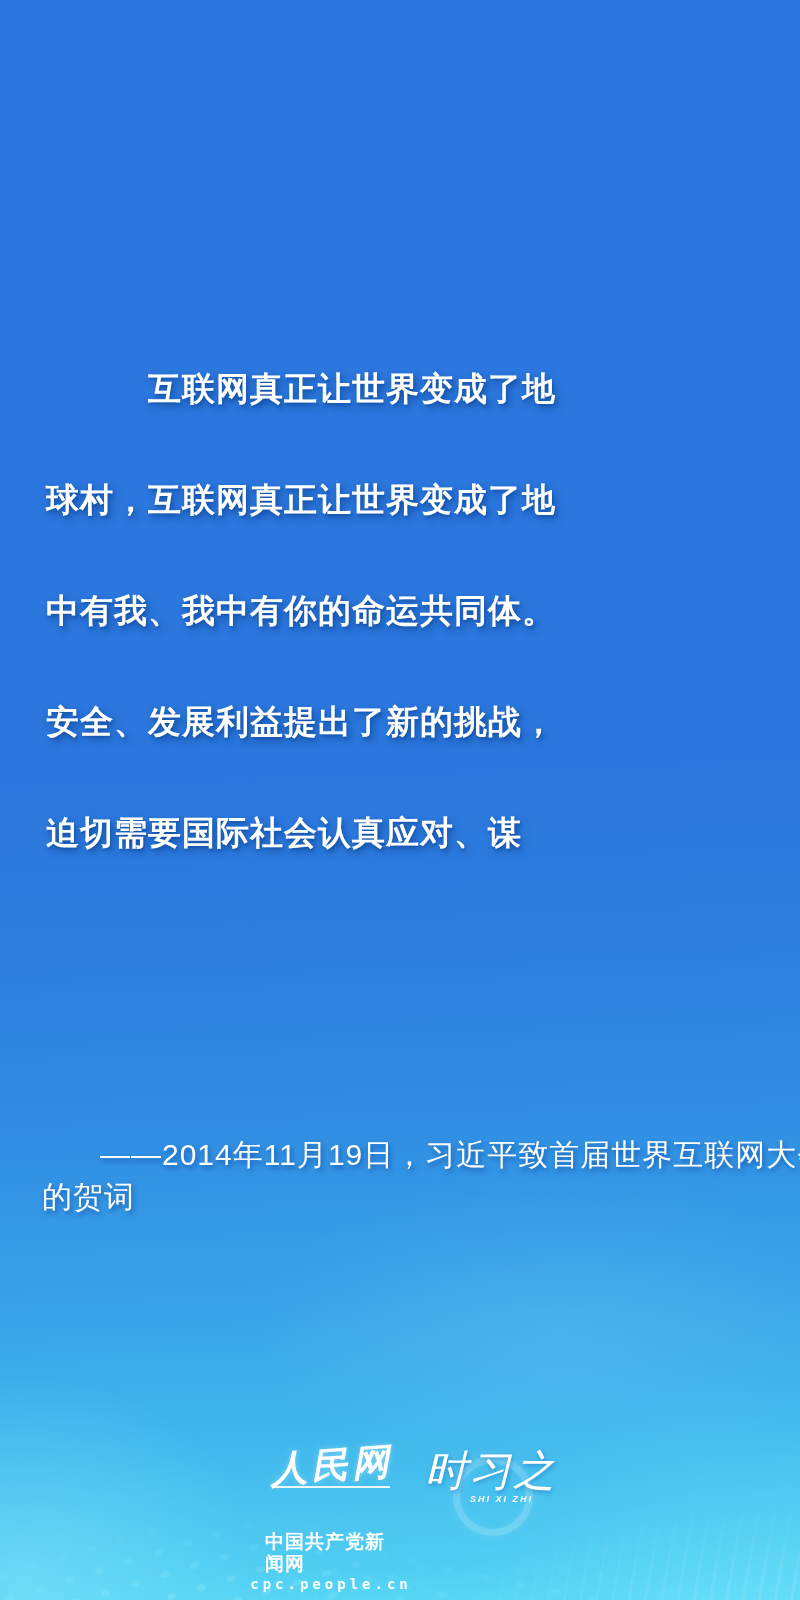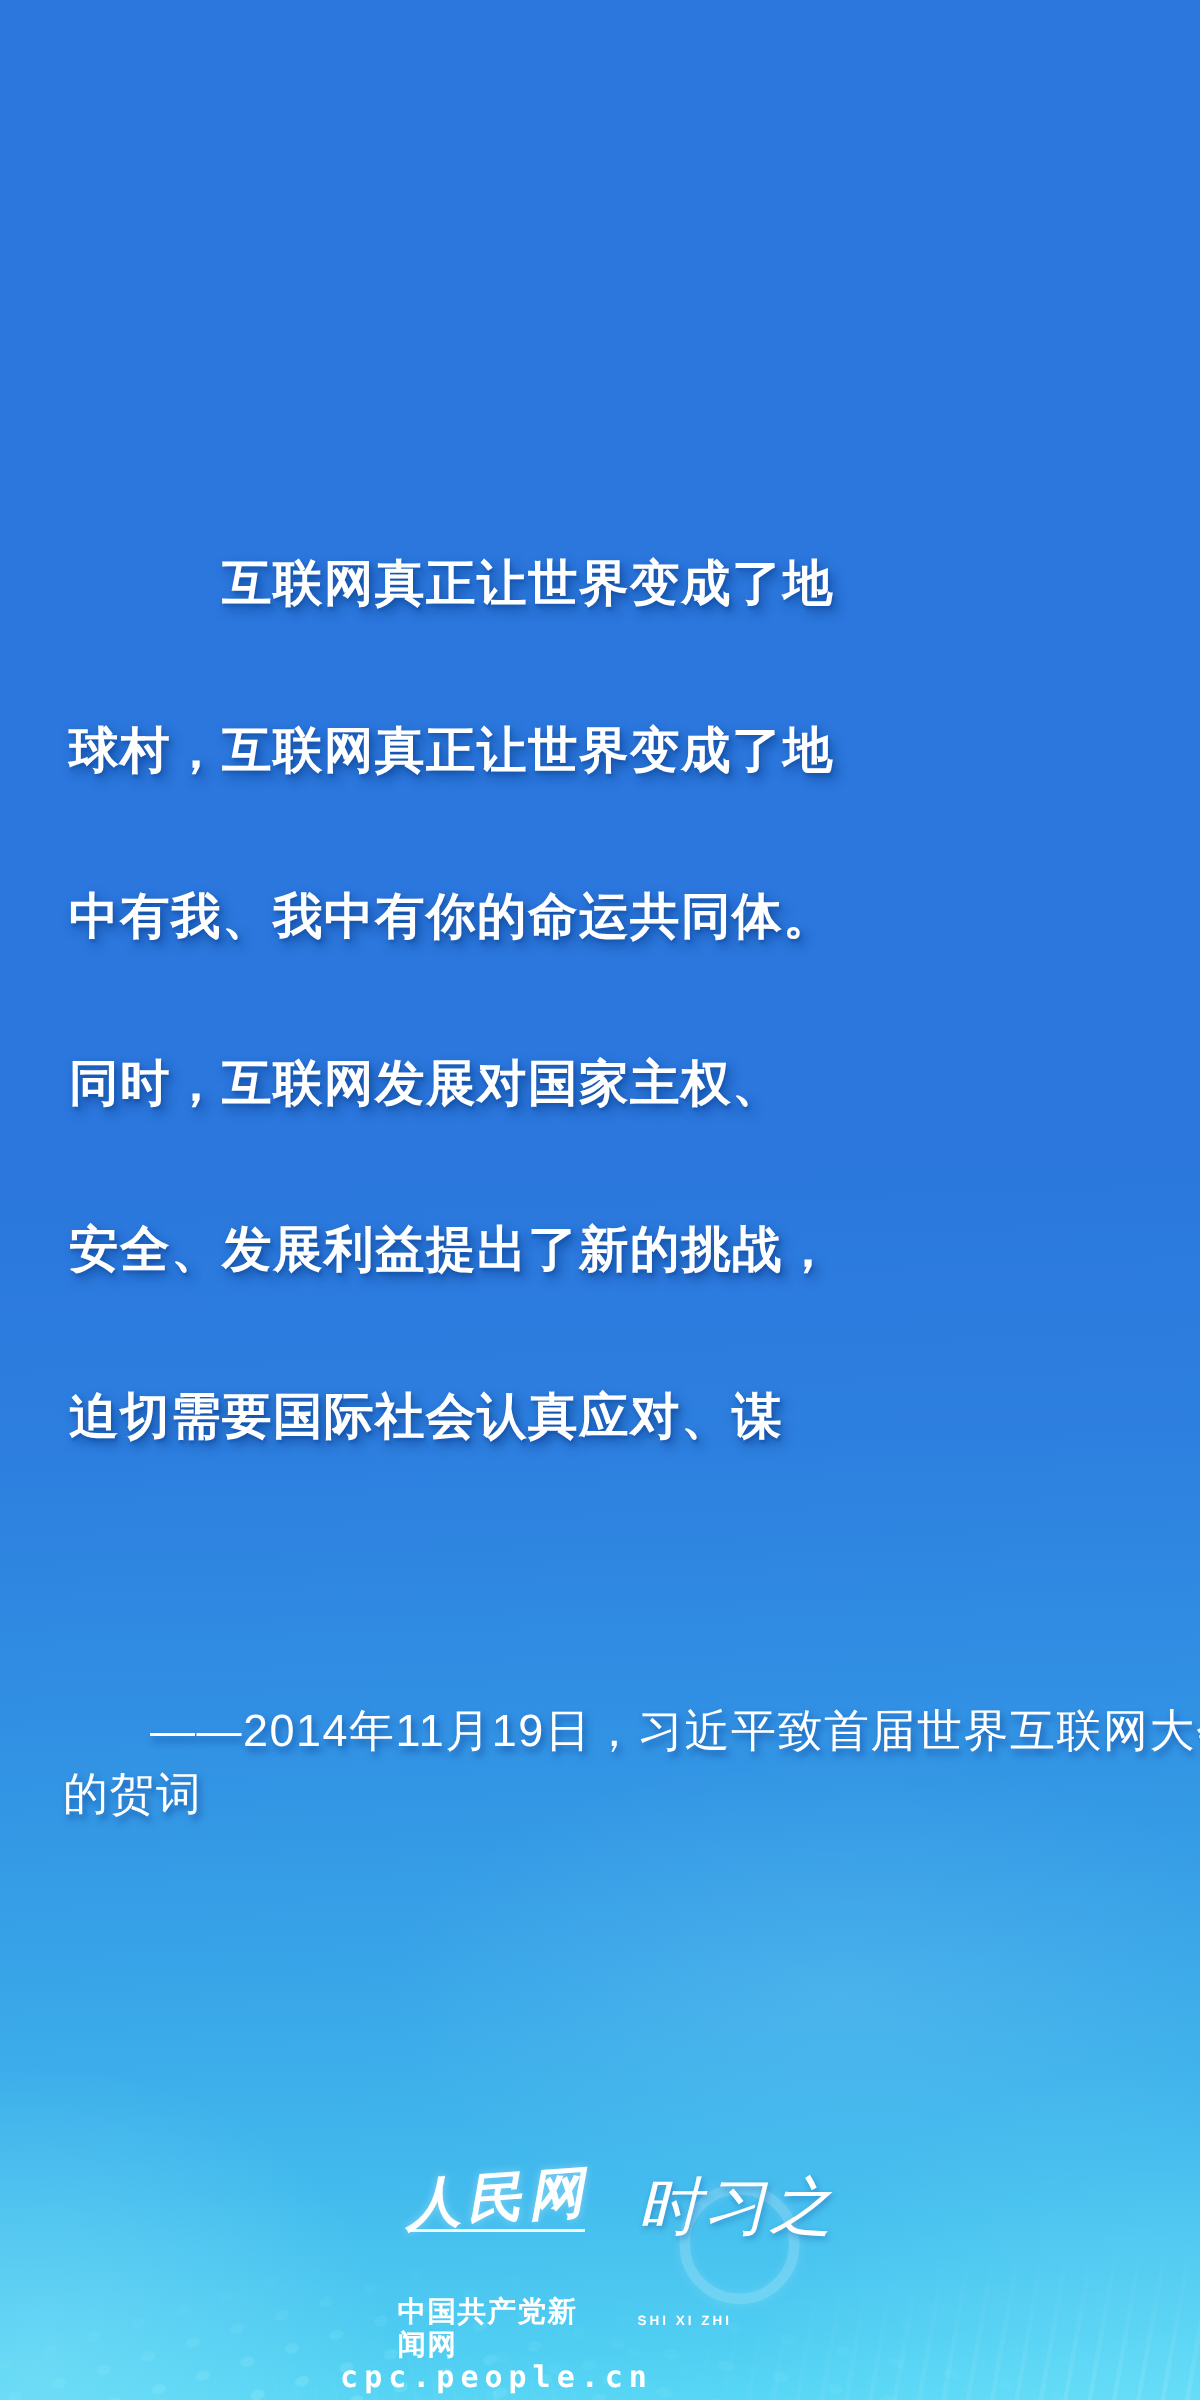--- a/index.html
+++ b/index.html
@@ -67,54 +67,53 @@
     color:#ffffff;
   }
   .logo-left{display:flex;flex-direction:column;align-items:center;width:132px;}
   .people-net{
     font-size:37px;font-weight:700;font-style:italic;line-height:36px;
     transform:rotate(-4deg);letter-spacing:4px;
     text-shadow:0 0 6px rgba(255,255,255,0.35);
   }
   .people-net-underline{width:118px;height:2px;background:rgba(255,255,255,0.9);margin:2px 0 3px;}
   .cpc-news{font-size:19px;font-weight:700;letter-spacing:1px;line-height:22px;margin-top:40px;}
-  .cpc-url{font-family:"DejaVu Sans Mono","Liberation Mono",monospace;font-size:20px;font-weight:700;letter-spacing:4px;line-height:18px;}
+  .cpc-url{font-family:"DejaVu Sans Mono","Liberation Mono",monospace;font-size:14px;font-weight:700;letter-spacing:4px;line-height:18px;}
   .logo-right{position:relative;width:110px;height:68px;}
   .ring{
     position:absolute;left:28px;top:8px;width:66px;height:66px;border-radius:50%;
     border:7px solid rgba(255,255,255,0.20);
     box-shadow:0 0 8px rgba(255,255,255,0.15), inset 0 0 6px rgba(255,255,255,0.12);
   }
   .shixizhi{
     position:relative;font-size:42px;font-weight:400;font-style:italic;
     letter-spacing:2px;line-height:46px;white-space:nowrap;
     text-shadow:1px 2px 4px rgba(17,74,158,0.4);
   }
   .shixizhi-pinyin{
-    position:relative;text-align:left;font-size:9px;font-weight:700;
-    letter-spacing:2px;line-height:10px;padding-right:2px;margin-top:48px;
+    position:relative;text-align:right;font-size:9px;font-weight:700;font-style:italic;
+    letter-spacing:2px;line-height:10px;padding-right:2px;
   }
 </style>
 </head>
 <body>
 
 <div class="poster">
 
   <div class="texture">
     <div class="dots-a"></div>
     <div class="dots-b"></div>
     <div class="streaks-a"></div>
     <div class="streaks-b"></div>
   </div>
 
   <div class="quote-block">
     <div class="quote-line indent">互联网真正让世界变成了地</div>
     <div class="quote-line">球村，互联网真正让世界变成了地</div>
     <div class="quote-line">中有我、我中有你的命运共同体。</div>
-    <div class="quote-line">同时，互联网发展对国家主权、</div>
     <div class="quote-line">安全、发展利益提出了新的挑战，</div>
     <div class="quote-line">迫切需要国际社会认真应对、谋</div>
   </div>
 
   <div class="attribution">
     <div class="attribution-line indent">——2014年11月19日，习近平致首届世界互联网大会</div>
     <div class="attribution-line">的贺词</div>
   </div>
 
   <div class="footer">

